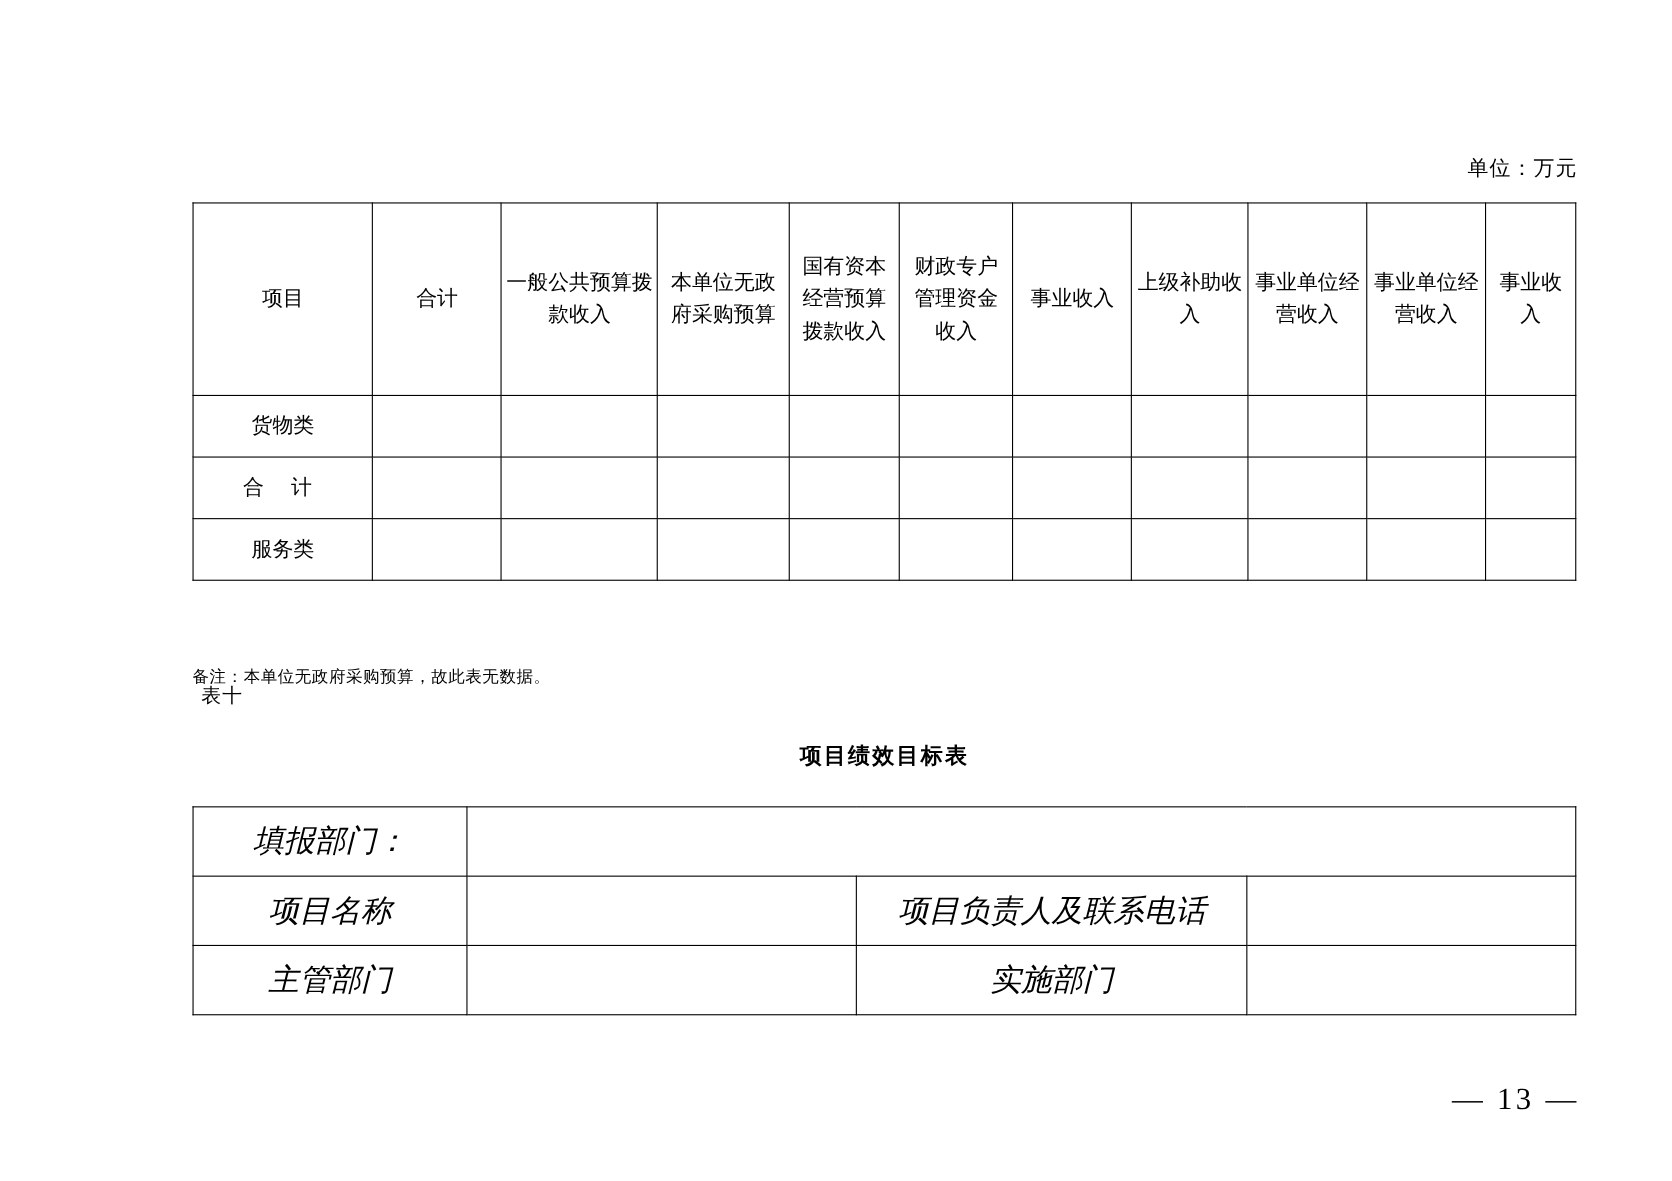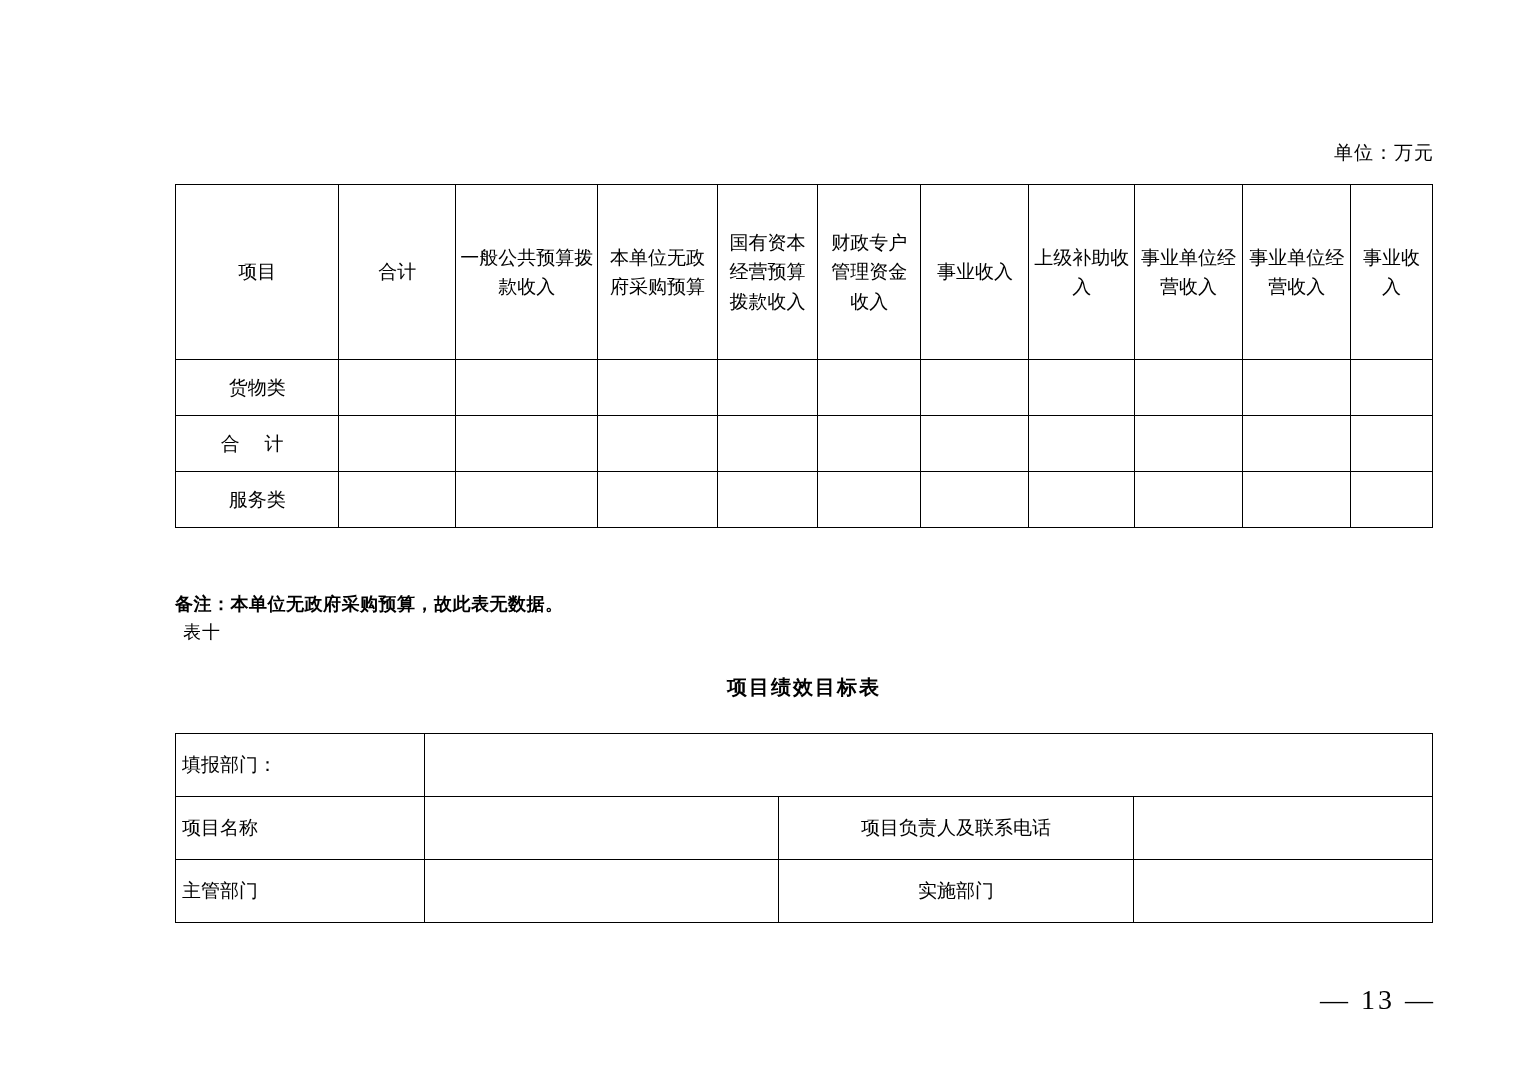--- a/index.html
+++ b/index.html
@@ -64,25 +64,24 @@
     font-size: 19px;
   }
   .spaced {
     letter-spacing: 10px;
     padding-left: 10px;
   }
 
   
   .note {
     position: absolute;
-    top: 592px;
+    top: 606px;
     left: 131px;
-    font-size: 18px;
+    font-size: 15px;
     letter-spacing: 0.5px;
-    font-weight: bold;
   }
   .table-no {
     position: absolute;
     top: 620px;
     left: 139px;
     font-size: 18px;
     letter-spacing: 1px;
   }
 
   
@@ -105,24 +104,26 @@
     left: 131px;
     width: 1258px;
   }
   table.doc-table2 {
     border-collapse: collapse;
     width: 100%;
     table-layout: fixed;
   }
   table.doc-table2 td {
     border: 1.3px solid #000000;
+    text-align: center;
     vertical-align: middle;
-    font-size: 19px;
+    font-size: 28px;
     height: 56px;
     padding: 3px 6px;
+    font-style: italic;
   }
   .cell-right-label {
     text-align: center;
   }
 
   
   .page-num {
     position: absolute;
     bottom: 58px;
     right: 128px;

